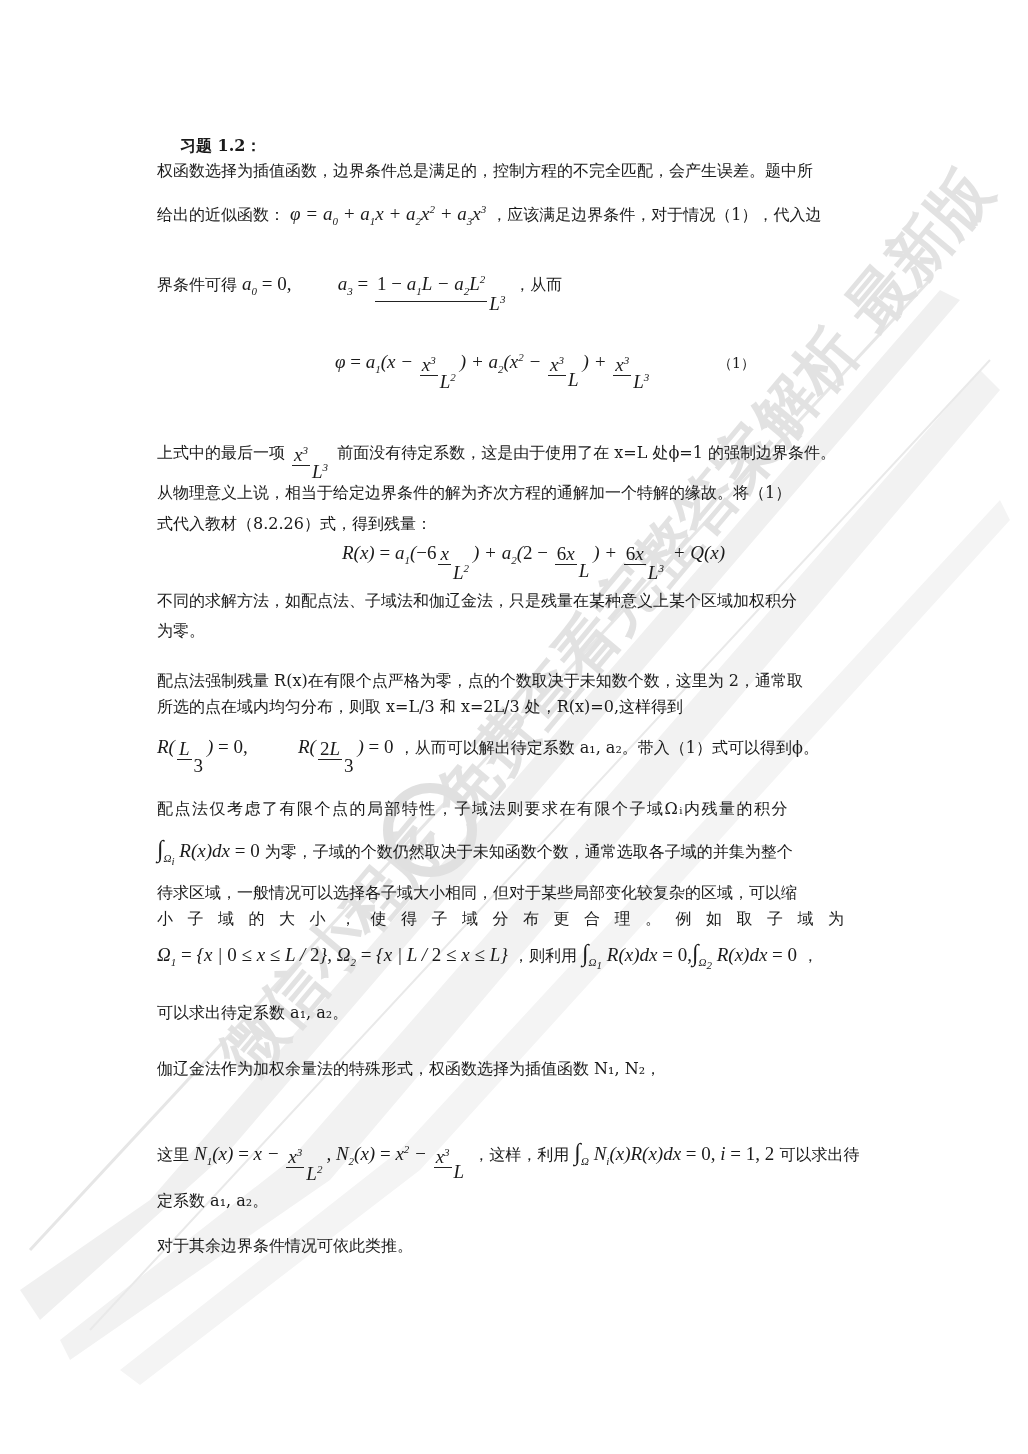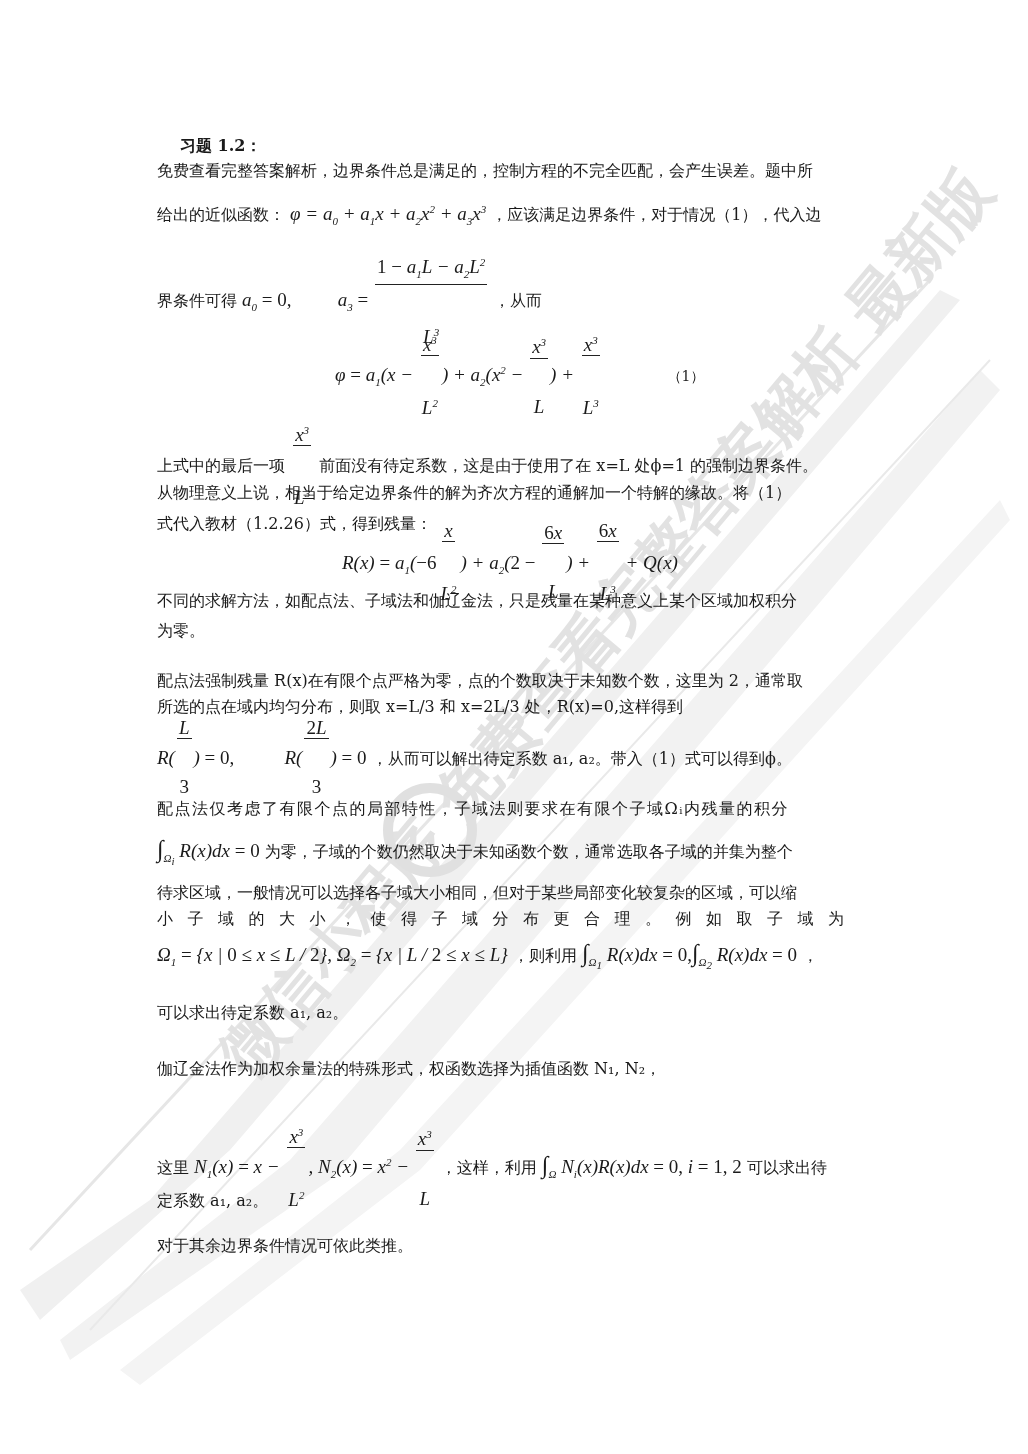--- a/index.html
+++ b/index.html
@@ -4,21 +4,21 @@
 <style>
   html, body { margin: 0; padding: 0; background: #ffffff; }
   body { width: 1028px; height: 1454px; position: relative; overflow: hidden;
          font-family: "DejaVu Serif", "Liberation Serif", serif; color: #1a1a1a; }
   .wm { position: absolute; left: 0; top: 0; width: 1028px; height: 1454px; pointer-events: none; z-index: 0; }
   .page { position: absolute; left: 157px; top: 130px; width: 715px; z-index: 1; }
   .line { position: absolute; left: 0; white-space: nowrap; font-size: 16px; line-height: 22px; }
   .math { font-family: Liberation Serif, serif; font-style: italic; font-size: 19px; text-align: right; }
   .up { font-style: normal; }
   sub, sup { font-size: 11px; }
-  .frac { display: inline-flex; flex-direction: column; align-items: center; vertical-align: middle; margin: 0 2px; }
+  .frac { display: inline-flex; flex-direction: row; align-items: center; vertical-align: middle; margin: 0 2px; }
   .frac .n { border-bottom: 1px solid #222; padding: 0 2px; line-height: 20px; }
   .frac .d { line-height: 29px; padding: 0 2px; margin-top: 33px; }
   .bold { font-weight: bold; margin-left: 23px; }
   .int { font-style: normal; font-size: 24px; }
   .justify { letter-spacing: 14.5px; }
   .eqno { font-style: normal; font-size: 14px; margin-left: 60px; }
 </style>
 </head>
 <body>
 
@@ -29,21 +29,21 @@
   <line x1="30" y1="1250" x2="930" y2="280" stroke="#e6e6e6" stroke-width="3"></line>
   <line x1="90" y1="1330" x2="990" y2="360" stroke="#e9e9e9" stroke-width="2"></line>
   <text x="0" y="0" transform="translate(250,1080) rotate(-50)" font-size="62" fill="#e2e2e2" font-family="DejaVu Sans, sans-serif" font-weight="bold">微信小程序 免费查看完整答案解析 最新版</text>
   <circle cx="430" cy="830" r="42" fill="none" stroke="#e0e0e0" stroke-width="10"></circle>
 </svg>
 
 <div class="page">
 
   <div class="line bold" style="top:5px">习题 1.2：</div>
 
-  <div class="line" style="top:30px">免费查看完整答案解析，边界条件总是满足的，控制方程的不完全匹配，会产生误差。题中所</div>
+  <div class="line" style="top:30px">权函数选择为插值函数，边界条件总是满足的，控制方程的不完全匹配，会产生误差。题中所</div>
 
   <div class="line" style="top:68px">
     <span>给出的近似函数：</span>
     <span class="math">φ = a<sub>0</sub> + a<sub>1</sub>x + a<sub>2</sub>x<sup>2</sup> + a<sub>3</sub>x<sup>3</sup></span>
     <span>，应该满足边界条件，对于情况（1），代入边</span>
   </div>
 
   <div class="line" style="top:122px">
     <span>界条件可得</span>
     <span class="math">a<sub>0</sub> <span class="up">= 0,</span></span>
@@ -78,21 +78,21 @@
   <div class="line" style="top:290px">
     <span>上式中的最后一项</span>
     <span class="math"><span class="frac">
           <span class="n">x<sup>3</sup></span>
           <span class="d">L<sup>3</sup></span>
         </span></span>
     <span>前面没有待定系数，这是由于使用了在 x=L 处ϕ=1 的强制边界条件。</span>
   </div>
 
   <div class="line" style="top:352px">从物理意义上说，相当于给定边界条件的解为齐次方程的通解加一个特解的缘故。将（1）</div>
-  <div class="line" style="top:383px">式代入教材（1.2.26）式，得到残量：</div>
+  <div class="line" style="top:383px">式代入教材（8.2.26）式，得到残量：</div>
 
   <div class="line" style="top:391px; left:185px">
     <span class="math">R(x) <span class="up">=</span> a<sub>1</sub>(<span class="up">−6</span><span class="frac">
           <span class="n">x</span>
           <span class="d">L<sup>2</sup></span>
         </span>) + a<sub>2</sub>(<span class="up">2 −</span>
       <span class="frac">
           <span class="n"><span class="up">6</span>x</span>
           <span class="d">L</span>
         </span>) +

